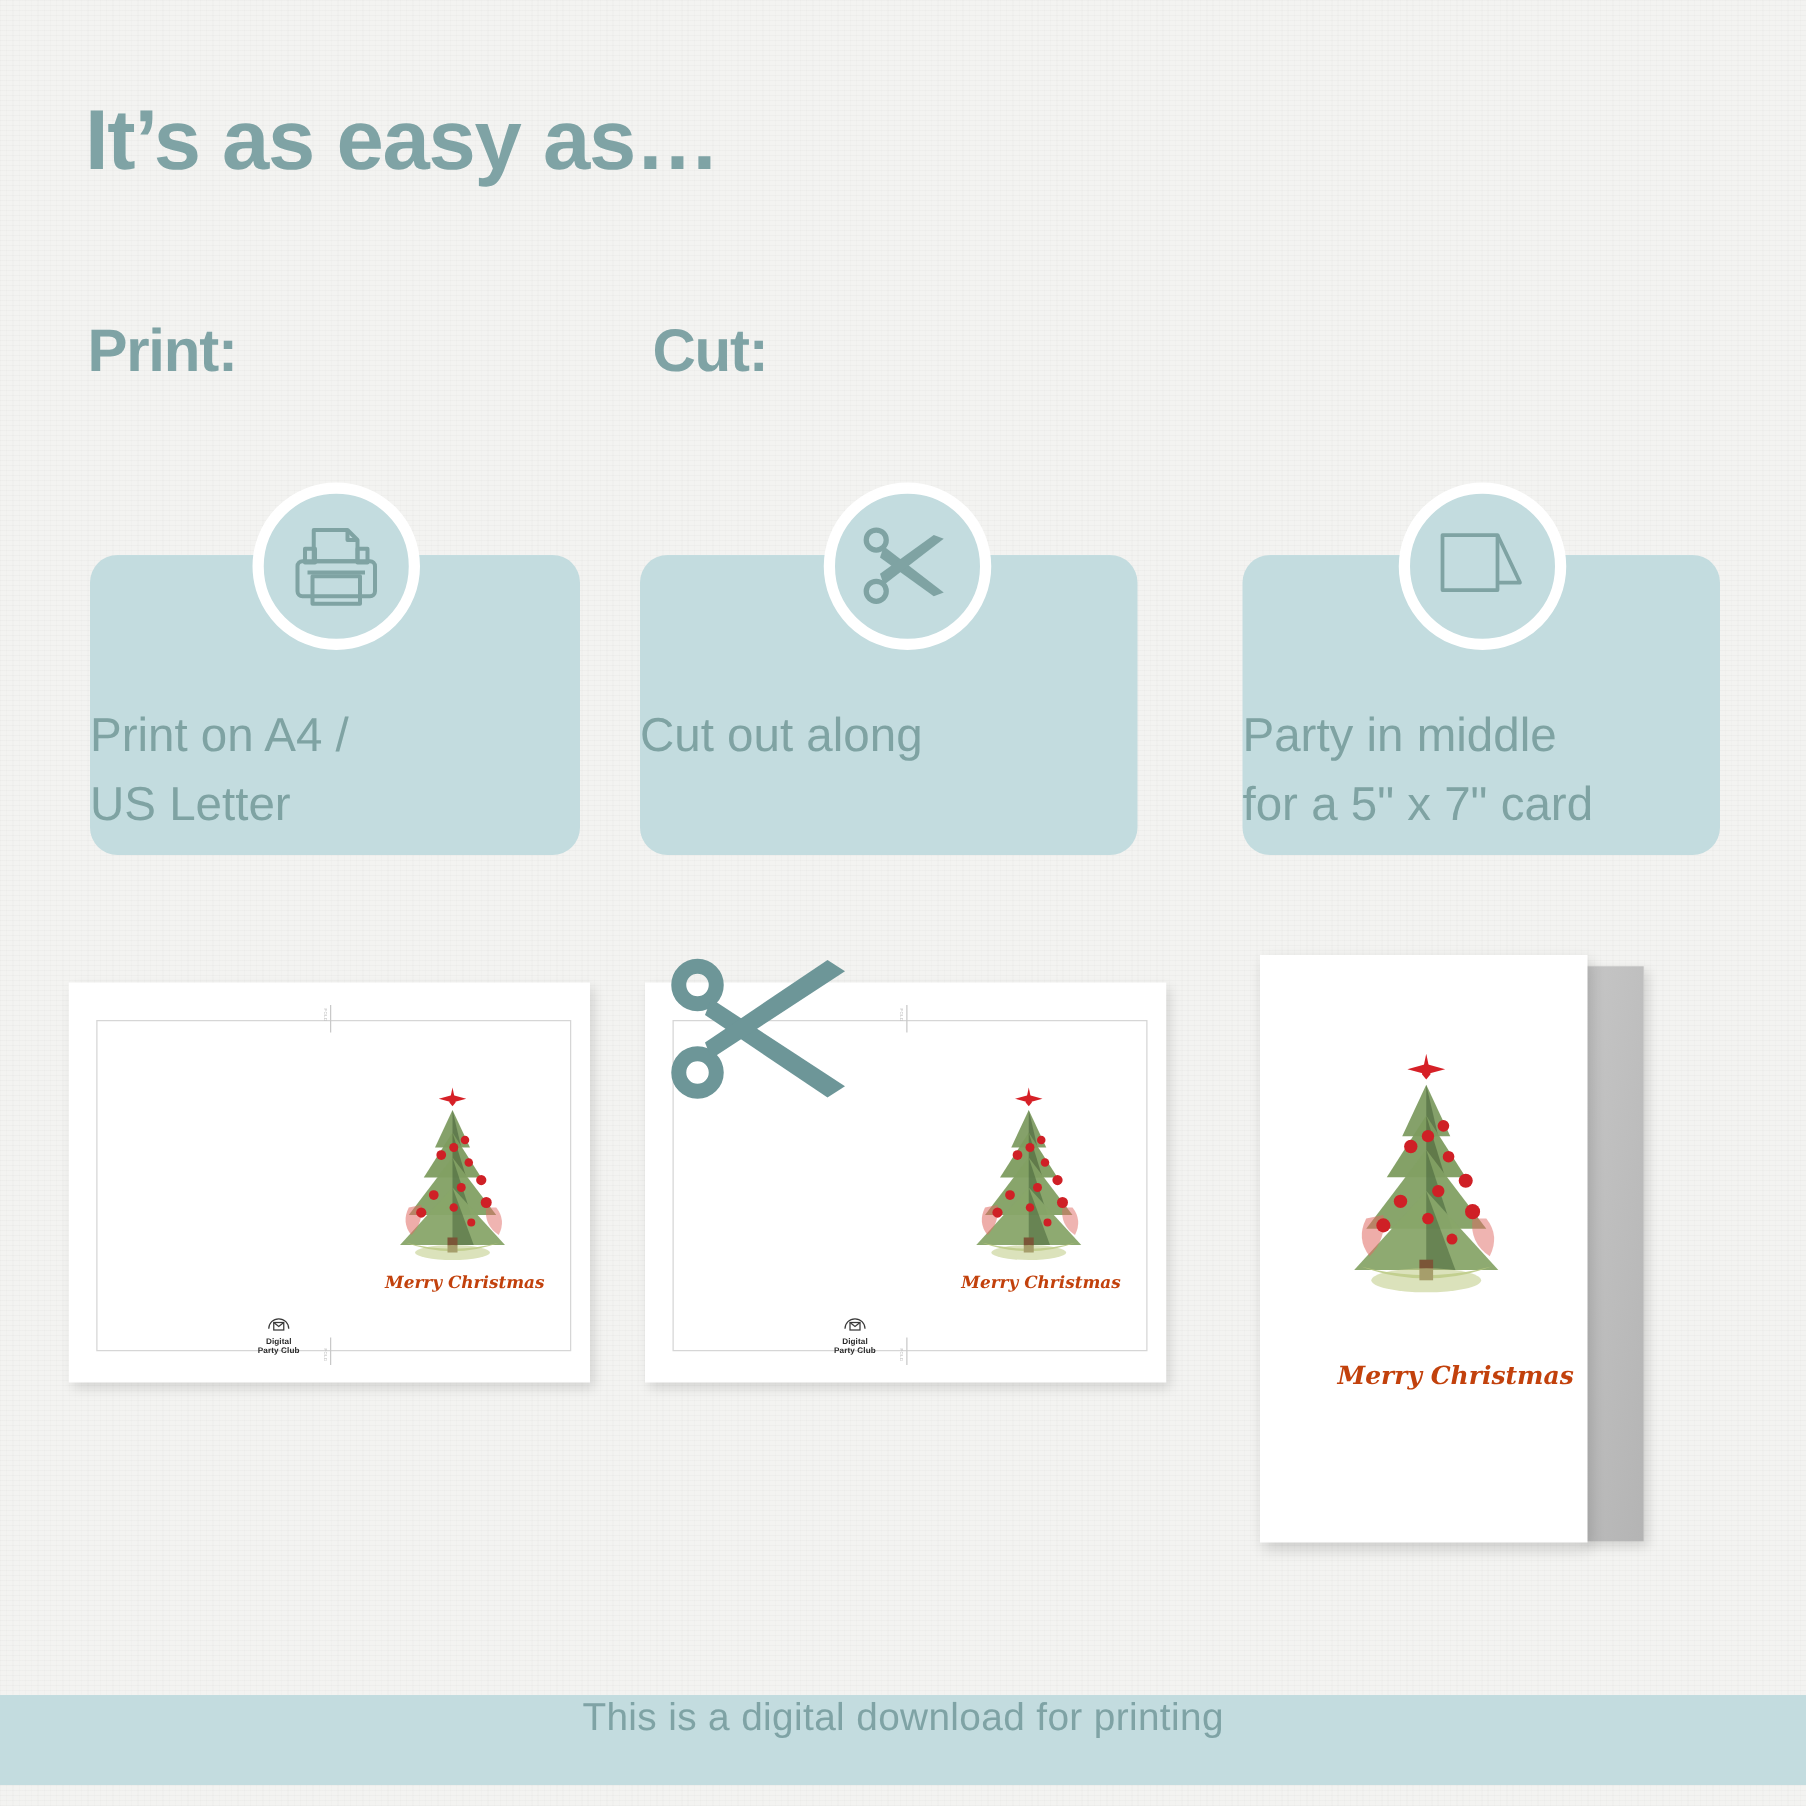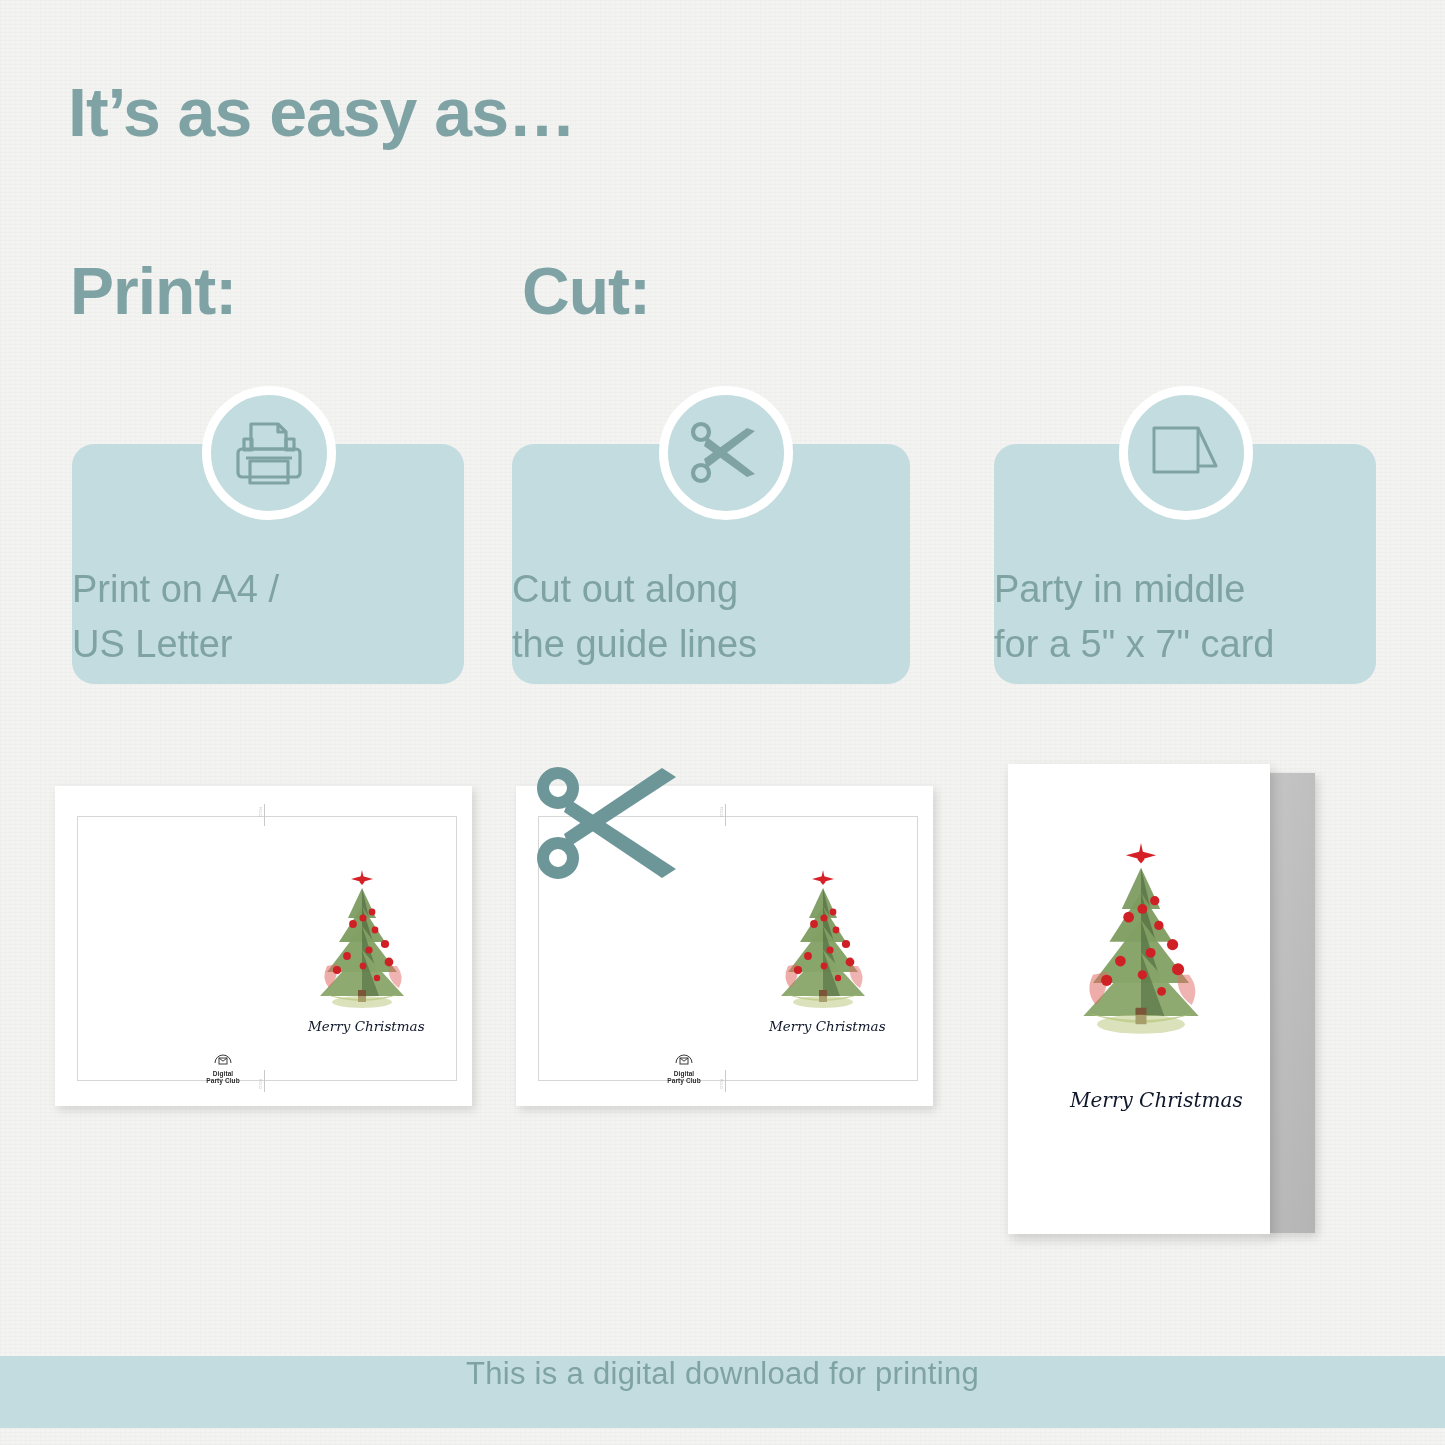--- a/index.html
+++ b/index.html
@@ -18,21 +18,21 @@
   }
 
   
   .page-title{
     position:absolute;left:68px;top:78px;
     font-size:68px;font-weight:bold;letter-spacing:-1px;
     color:#7fa3a5;line-height:1;
   }
   .step-title{
     position:absolute;top:258px;
-    font-size:66px;font-weight:bold;color:#7fa3a5;line-height:1;
+    font-size:48px;font-weight:bold;color:#7fa3a5;line-height:1;
     letter-spacing:-1px;
   }
   .st-print{left:70px;}
   .st-cut{left:522px;}
   .st-fold{left:988px;}
 
   
   .step-card{
     position:absolute;top:444px;width:392px;height:240px;
     background:#c3dcdf;border-radius:22px;
@@ -77,23 +77,23 @@
   .fold-label{
     position:absolute;left:50%;transform:translateX(-9px) rotate(90deg);
     font-size:3.4px;color:#b9b9b9;letter-spacing:.3px;
   }
   .fold-label.top{top:24px;}
   .fold-label.bot{bottom:20px;}
 
   
   .tree-art{position:absolute;}
   .greeting{
-    position:absolute;color:#0f172a;
+    position:absolute;color:#c2410c;
     font-family:"DejaVu Serif", serif;
-    font-style:italic;font-weight:400;
+    font-style:italic;font-weight:700;
     white-space:nowrap;
   }
   .brand-logo{
     position:absolute;text-align:center;color:#2b2b2b;
     font-size:6.5px;font-weight:bold;line-height:1.15;letter-spacing:.1px;
   }
   .brand-logo .mark{display:block;margin:0 auto 1px auto;}
 
   
   .scissors-overlay{
@@ -147,21 +147,20 @@
         <rect x="8" y="32" width="62" height="28" rx="4"></rect>
         <rect x="20" y="44" width="38" height="22"></rect>
         <path d="M16 41 h46"></path>
       </g>
     </svg>
   </div>
 
   <div class="step-card sc-2">
     <div class="step-text">
       <div>Cut out along</div>
-      <div>the guide lines</div>
     </div>
   </div>
   <div class="icon-bubble ib-2">
     <svg width="74" height="66" viewBox="0 0 74 66">
       <g stroke="#7fa3a3" fill="none">
         <circle cx="12" cy="12" r="8" stroke-width="4.2"></circle>
         <circle cx="12" cy="53" r="8" stroke-width="4.2"></circle>
         <path d="M18 17 L66 54 L58 57 L15 26 Z" fill="#7fa3a3" stroke="none"></path>
         <path d="M18 48 L66 11 L58 8 L15 39 Z" fill="#7fa3a3" stroke="none"></path>
       </g>

